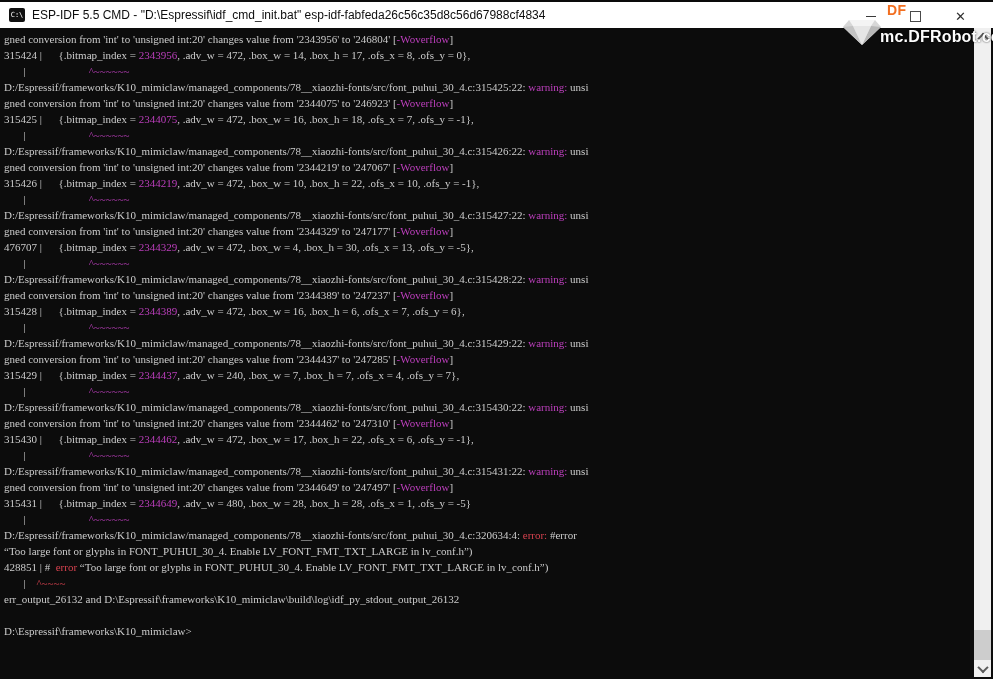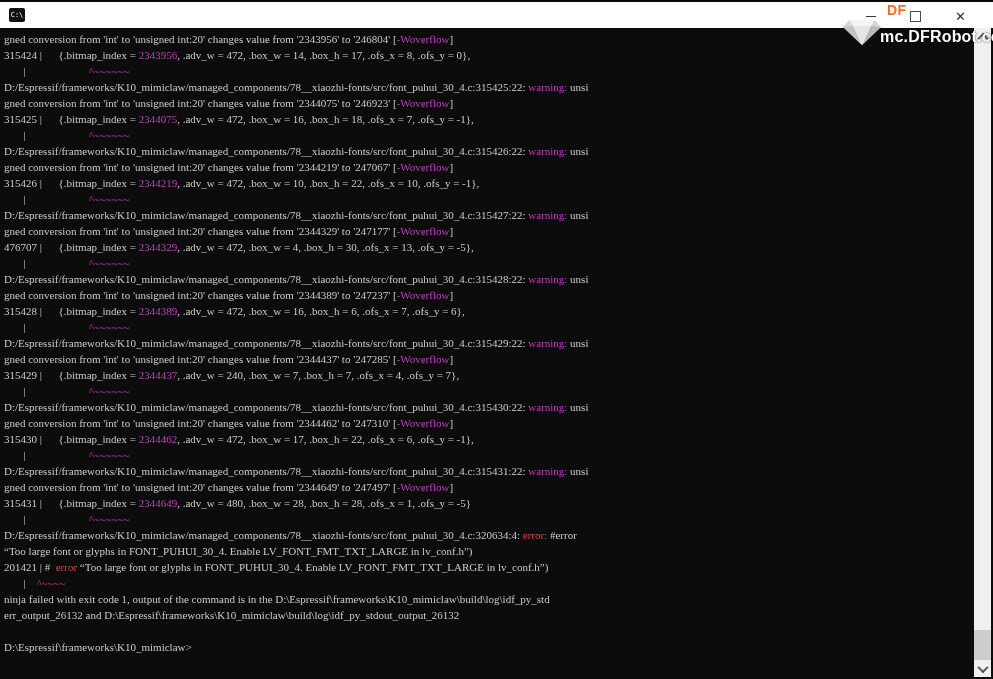--- a/index.html
+++ b/index.html
@@ -36,20 +36,21 @@
 </style>
 </head>
 <body>
 
 <div class="window">
 
   <div class="titlebar">
     <span class="cmd-icon">
         <span>C:\</span>
       </span>
+    <span class="title">ESP-IDF 5.5 CMD - "D:\Espressif\idf_cmd_init.bat"  esp-idf-fabfeda26c56c35d8c56d67988cf4834</span>
     <div class="controls">
       <span class="wbtn">
           <span class="min-glyph"></span>
         </span>
       <span class="wbtn">
           <span class="max-glyph"></span>
         </span>
       <span class="wbtn">
           <span class="close-glyph">✕</span>
         </span>
@@ -84,23 +85,22 @@
         <div class="tline"><span class="c-d">D:/Espressif/frameworks/K10_mimiclaw/managed_components/78__xiaozhi-fonts/src/font_puhui_30_4.c:315430:22: </span><span class="c-m">warning:</span><span class="c-d"> unsi</span></div>
         <div class="tline"><span class="c-d">gned conversion from 'int' to 'unsigned int:20' changes value from '2344462' to '247310' [</span><span class="c-m">-Woverflow</span><span class="c-d">]</span></div>
         <div class="tline"><span class="c-d">315430 |      {.bitmap_index = </span><span class="c-m">2344462</span><span class="c-d">, .adv_w = 472, .box_w = 17, .box_h = 22, .ofs_x = 6, .ofs_y = -1},</span></div>
         <div class="tline"><span class="c-d">       |                       </span><span class="c-m">^~~~~~~</span></div>
         <div class="tline"><span class="c-d">D:/Espressif/frameworks/K10_mimiclaw/managed_components/78__xiaozhi-fonts/src/font_puhui_30_4.c:315431:22: </span><span class="c-m">warning:</span><span class="c-d"> unsi</span></div>
         <div class="tline"><span class="c-d">gned conversion from 'int' to 'unsigned int:20' changes value from '2344649' to '247497' [</span><span class="c-m">-Woverflow</span><span class="c-d">]</span></div>
         <div class="tline"><span class="c-d">315431 |      {.bitmap_index = </span><span class="c-m">2344649</span><span class="c-d">, .adv_w = 480, .box_w = 28, .box_h = 28, .ofs_x = 1, .ofs_y = -5}</span></div>
         <div class="tline"><span class="c-d">       |                       </span><span class="c-m">^~~~~~~</span></div>
         <div class="tline"><span class="c-d">D:/Espressif/frameworks/K10_mimiclaw/managed_components/78__xiaozhi-fonts/src/font_puhui_30_4.c:320634:4: </span><span class="c-r">error:</span><span class="c-d"> #error</span></div>
         <div class="tline"><span class="c-d">“Too large font or glyphs in FONT_PUHUI_30_4. Enable LV_FONT_FMT_TXT_LARGE in lv_conf.h”)</span></div>
-        <div class="tline"><span class="c-d">201421 | #  </span><span class="c-r">error</span><span class="c-d"> “Too large font or glyphs in FONT_PUHUI_30_4. Enable LV_FONT_FMT_TXT_LARGE in lv_conf.h”)</span></div>
+        <div class="tline"><span class="c-d">428851 | #  </span><span class="c-r">error</span><span class="c-d"> “Too large font or glyphs in FONT_PUHUI_30_4. Enable LV_FONT_FMT_TXT_LARGE in lv_conf.h”)</span></div>
         <div class="tline"><span class="c-d">       |    </span><span class="c-r">^~~~~</span></div>
-        <div class="tline"><span class="c-d">ninja failed with exit code 1, output of the command is in the D:\Espressif\frameworks\K10_mimiclaw\build\log\idf_py_std</span></div>
         <div class="tline"><span class="c-d">err_output_26132 and D:\Espressif\frameworks\K10_mimiclaw\build\log\idf_py_stdout_output_26132</span></div>
         <div class="tline"><span class="c-d"></span></div>
         <div class="tline"><span class="c-d">D:\Espressif\frameworks\K10_mimiclaw&gt;</span></div>
       </div>
   </div>
 
   <span class="wm-df">DF</span>
   <span class="wm-site">mc.DFRobot.com.c</span>
   <span class="wm-gem">
     <svg width="40" height="30" viewBox="0 0 40 30">

